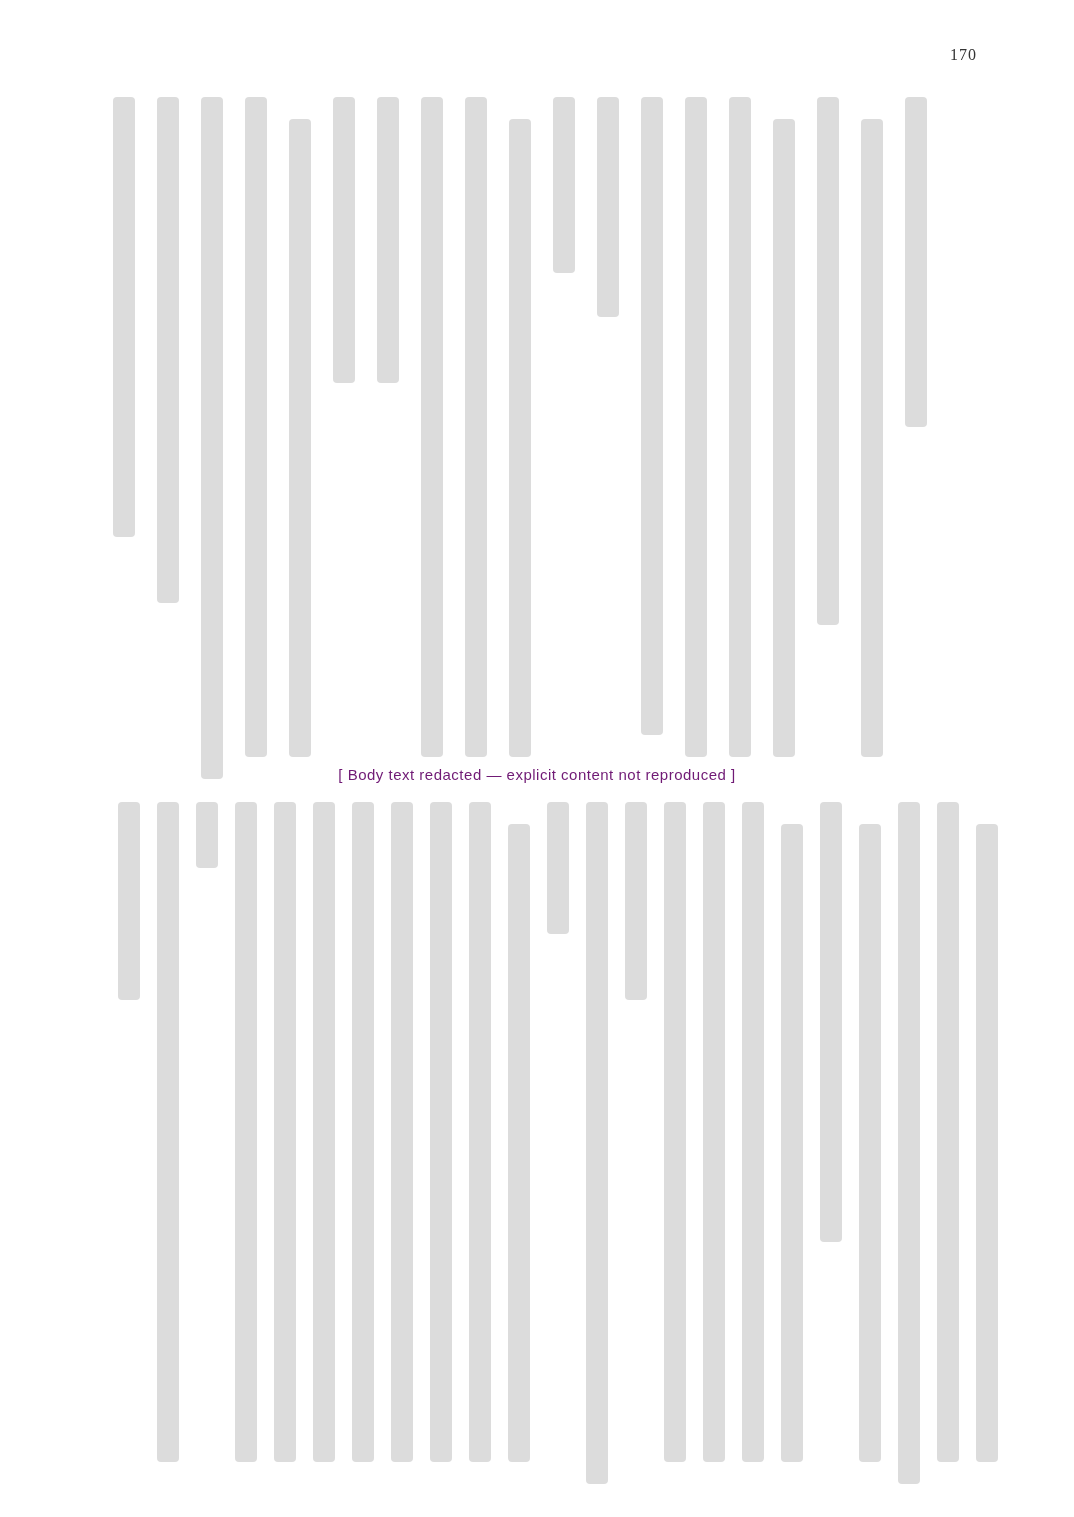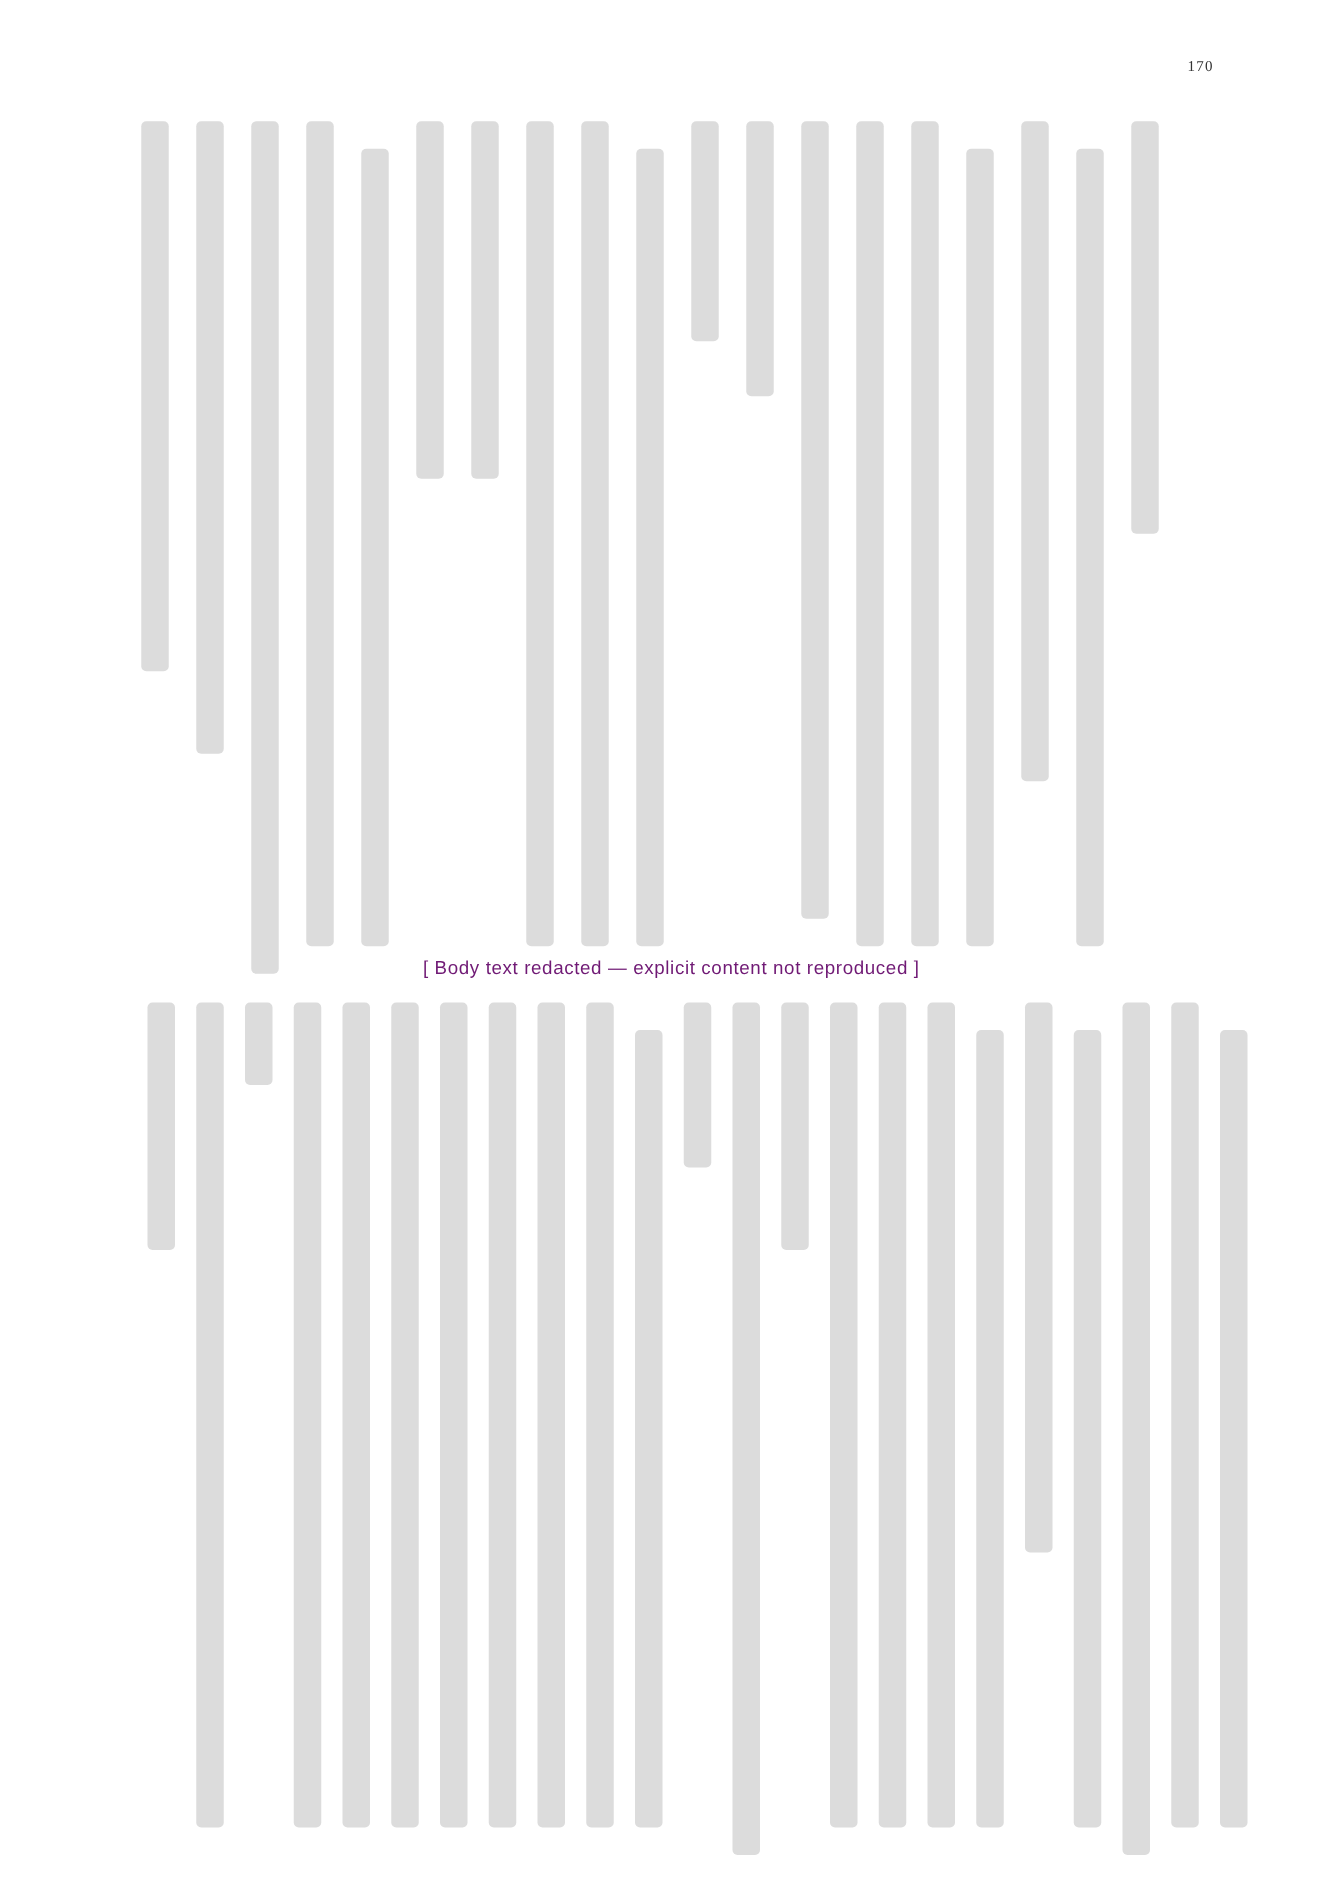--- a/index.html
+++ b/index.html
@@ -1,21 +1,21 @@
 <!DOCTYPE html>
 <html><head>
 <meta charset="utf-8">
 <style>
   html,body{margin:0;padding:0;background:#9a9a9a;}
   .page{
     position:relative;width:1074px;height:1517px;background:#ffffff;
     font-family:"Liberation Serif","DejaVu Serif",serif;color:#262626;overflow:hidden;
   }
   .page-number{
-    position:absolute;top:46px;left:950px;font-size:12px;letter-spacing:1px;color:#333333;
+    position:absolute;top:46px;left:950px;font-size:16px;letter-spacing:1px;color:#333333;
   }
   
   .vblock{position:absolute;display:flex;flex-direction:row-reverse;align-items:flex-start;}
   .block-top{top:97px;right:147px;gap:22px;height:690px;}
   .block-bottom{top:802px;right:76px;gap:17px;height:700px;}
   .vline{width:22px;border-radius:4px;background:#dcdcdc;flex:0 0 auto;}
   .redact-note{
     position:absolute;left:0;width:100%;text-align:center;
     font-family:"Liberation Sans",sans-serif;font-size:15px;color:#701a75;letter-spacing:.5px;
   }

